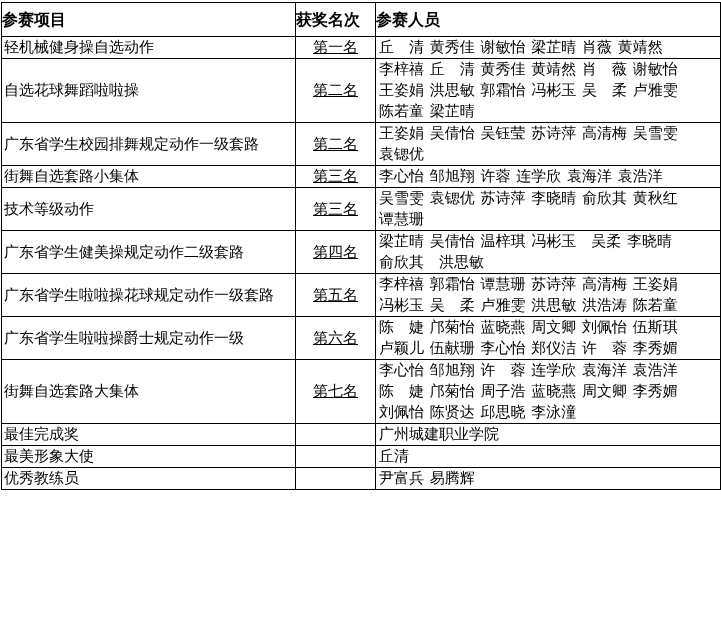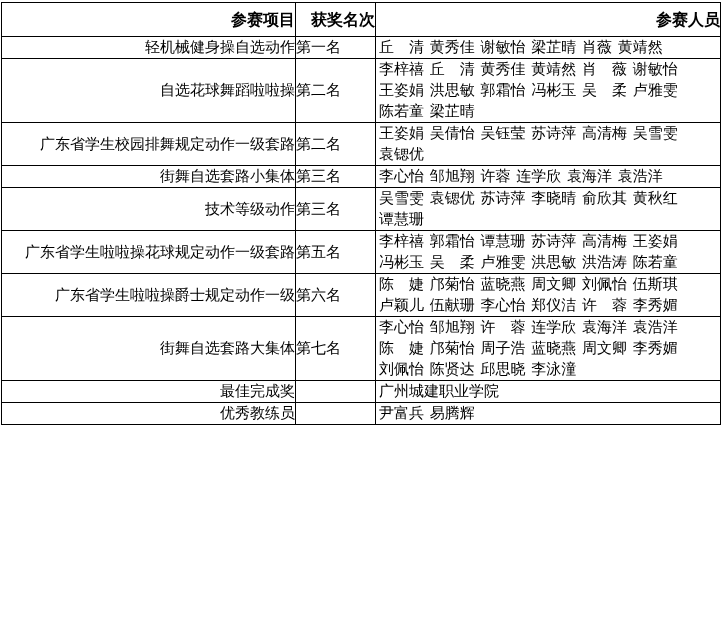--- a/index.html
+++ b/index.html
@@ -20,33 +20,34 @@
   .results-table td {
     border: 1px solid #000000;
     padding: 0;
     vertical-align: middle;
     overflow: hidden;
   }
   .results-table th {
     font-size: 16px;
     font-weight: bold;
     height: 33px;
-    text-align: right;
+    text-align: left;
     line-height: 33px;
   }
   .results-table td {
     font-size: 15px;
     line-height: 21px;
   }
   td.event-cell {
-    text-align: right;
+    text-align: left;
     padding-left: 2px;
   }
   td.rank-cell {
-    text-align: left;
+    text-align: center;
+    text-decoration: underline;
   }
   td.names-cell {
     text-align: left;
     padding-left: 3px;
     word-spacing: 2px;
   }
   .participant-line {
     white-space: nowrap;
   }
   col.c-event { width: 294px; }
@@ -103,20 +104,28 @@
       </tr>
       <tr>
         <td class="event-cell">技术等级动作</td>
         <td class="rank-cell">第三名</td>
         <td class="names-cell">
           <div class="participant-line">吴雪雯 袁锶优 苏诗萍 李晓晴 俞欣其 黄秋红</div>
           <div class="participant-line">谭慧珊</div>
         </td>
       </tr>
       <tr>
+        <td class="event-cell">广东省学生健美操规定动作二级套路</td>
+        <td class="rank-cell">第四名</td>
+        <td class="names-cell">
+          <div class="participant-line">梁芷晴 吴倩怡 温梓琪 冯彬玉　吴柔 李晓晴</div>
+          <div class="participant-line">俞欣其　洪思敏</div>
+        </td>
+      </tr>
+      <tr>
         <td class="event-cell">广东省学生啦啦操花球规定动作一级套路</td>
         <td class="rank-cell">第五名</td>
         <td class="names-cell">
           <div class="participant-line">李梓禧 郭霜怡 谭慧珊 苏诗萍 高清梅 王姿娟</div>
           <div class="participant-line">冯彬玉 吴　柔 卢雅雯 洪思敏 洪浩涛 陈若童</div>
         </td>
       </tr>
       <tr>
         <td class="event-cell">广东省学生啦啦操爵士规定动作一级</td>
         <td class="rank-cell">第六名</td>
@@ -135,20 +144,27 @@
         </td>
       </tr>
       <tr>
         <td class="event-cell">最佳完成奖</td>
         <td class="rank-cell"></td>
         <td class="names-cell">
           <div class="participant-line">广州城建职业学院</div>
         </td>
       </tr>
       <tr>
+        <td class="event-cell">最美形象大使</td>
+        <td class="rank-cell"></td>
+        <td class="names-cell">
+          <div class="participant-line">丘清</div>
+        </td>
+      </tr>
+      <tr>
         <td class="event-cell">优秀教练员</td>
         <td class="rank-cell"></td>
         <td class="names-cell">
           <div class="participant-line">尹富兵 易腾辉</div>
         </td>
       </tr>
     </tbody>
 </table>
 
 </body></html>

